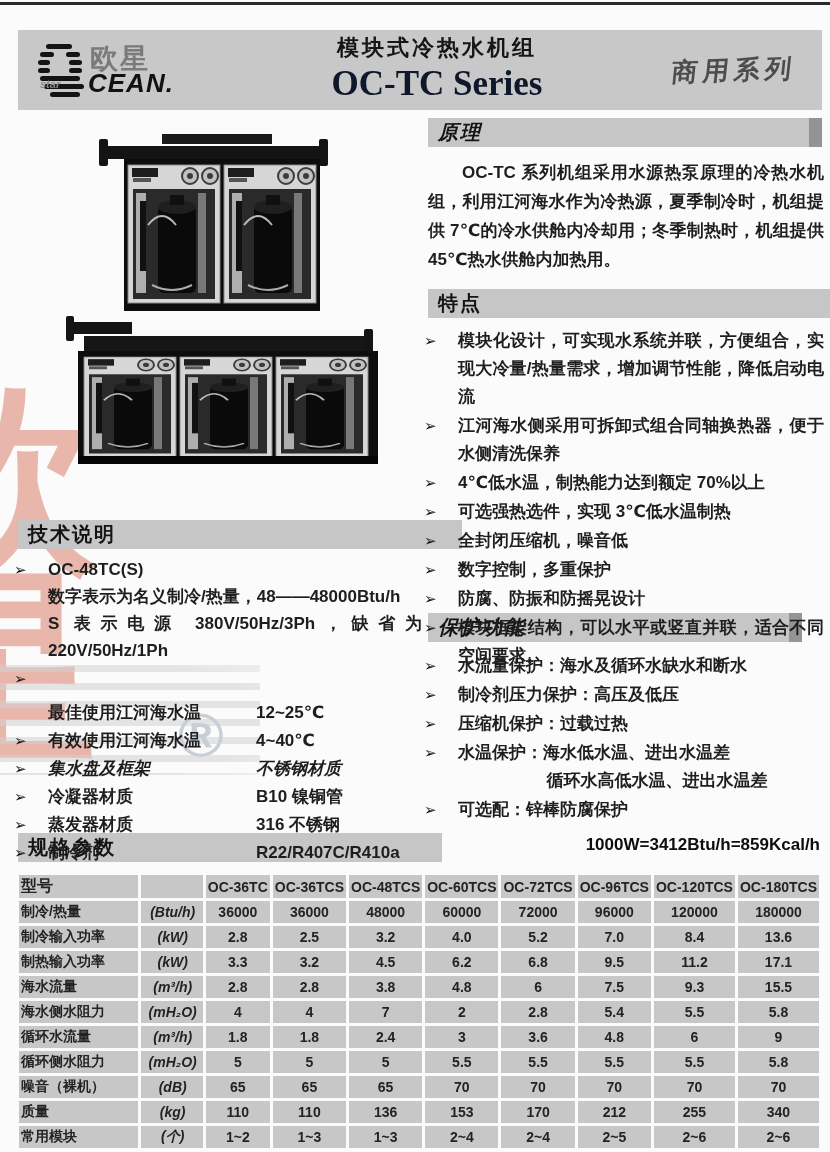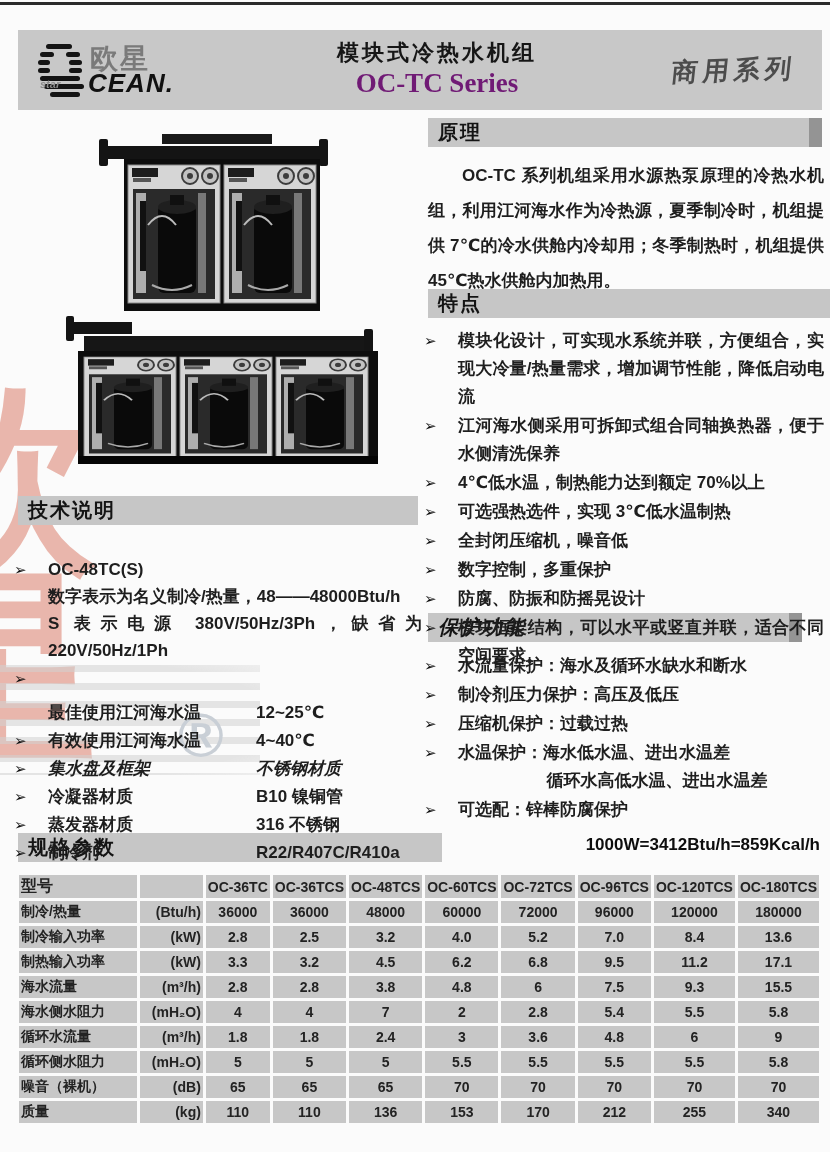--- a/index.html
+++ b/index.html
@@ -11,21 +11,21 @@
   
   .header-band{position:absolute;top:30px;left:18px;width:804px;height:80px;background:#c8c8c8;
                display:flex;align-items:center;}
   .logo{position:relative;width:170px;height:64px;margin-left:14px;flex:0 0 auto;}
   .logo svg{position:absolute;left:0;top:2px;}
   .logo-cn{position:absolute;left:58px;top:2px;font-size:28px;font-weight:bold;color:#7a7a7a;letter-spacing:2px;}
   .logo-en{position:absolute;left:56px;top:30px;font-size:26px;font-weight:bold;font-style:italic;color:#111;letter-spacing:1px;}
   .logo-star{position:absolute;left:8px;top:40px;font-size:11px;font-weight:bold;color:#8b8b8b;font-style:italic;}
   .titles{flex:1;text-align:center;line-height:1.25;}
   .title-cn{font-family:"Liberation Serif","DejaVu Serif",serif;font-size:22px;font-weight:bold;letter-spacing:3px;color:#161616;}
-  .title-en{font-family:"Liberation Serif","DejaVu Serif",serif;font-size:27px;font-weight:bold;color:#701a75;}
+  .title-en{font-family:"Liberation Serif","DejaVu Serif",serif;font-size:35px;font-weight:bold;color:#0f172a;}
   .series-badge{flex:0 0 auto;margin-right:26px;font-family:"Liberation Serif","DejaVu Serif",serif;
                 font-size:26px;font-weight:bold;color:#4c4c4c;letter-spacing:5px;transform:skewX(-8deg) rotate(-2deg);}
 
   
   .bar{position:absolute;height:29px;background:#c6c6c6;font-size:20px;font-weight:bold;color:#141414;
        line-height:29px;padding-left:10px;box-sizing:border-box;letter-spacing:2px;}
   .bar.cap::after{content:"";position:absolute;right:0;top:0;width:13px;height:100%;background:#949494;}
 
   
   .wm-red{position:absolute;left:-108px;top:388px;width:210px;font-size:205px;line-height:0.92;
@@ -36,21 +36,21 @@
        repeating-linear-gradient(180deg,#d2d2d2 0 7px,transparent 7px 18px);
      -webkit-mask-image:radial-gradient(ellipse 130% 90% at 30% 50%,#000 60%,transparent 100%);
              mask-image:radial-gradient(ellipse 130% 90% at 30% 50%,#000 60%,transparent 100%);}
   .wm-reg{position:absolute;left:178px;top:700px;font-size:62px;color:#c9cfd6;font-weight:bold;z-index:0;pointer-events:none;}
 
   
   .photo{position:absolute;left:66px;top:126px;width:340px;height:340px;z-index:1;}
 
   
   .para{position:absolute;left:428px;top:158px;width:396px;font-size:17px;font-weight:bold;
-        line-height:35px;text-align:justify;}
+        line-height:29px;text-align:justify;}
   .para .ind{display:inline-block;width:2em;}
   .blist{position:absolute;width:400px;z-index:1;}
   .bullet{display:flex;margin-bottom:1px;font-size:17px;font-weight:bold;line-height:28px;}
   .bullet .arrow{flex:0 0 34px;font-size:15px;color:#111;}
   .bullet .btxt{flex:1;text-align:justify;}
   .bullet .line2{margin-left:5.2em;}
 
   
   .tech .bullet{font-size:17px;line-height:27px;}
   .tech .lbl{flex:0 0 208px;}
@@ -58,21 +58,21 @@
   .tech .desc{line-height:27px;}
 
   
   .note{position:absolute;right:10px;top:835px;font-size:17px;font-weight:bold;color:#0d0d0d;margin-left:24px;}
   table.specs{position:absolute;left:16px;top:872px;width:806px;border-collapse:separate;border-spacing:3px 3px;z-index:1;}
   table.specs td,table.specs th{background:#c7c7c7;font-size:14px;font-weight:bold;color:#232323;
         height:20px;padding:1px 2px;white-space:nowrap;}
   table.specs th{font-size:14px;text-align:center;}
   table.specs td{text-align:center;}
   table.specs .lblcol{text-align:left;width:128px;}
-  table.specs .unitcol{text-align:right;padding-left:4px;width:60px;}
+  table.specs .unitcol{text-align:center;padding-left:4px;width:60px;font-style:italic;}
   table.specs th.lblcol{font-size:16px;}
 </style>
 </head>
 <body>
 
 <div class="page">
   <div class="topline"></div>
 
   <div class="wm-red">欧星</div>
   <div class="wm-stripes"></div>
@@ -145,21 +145,21 @@
       <rect x="12" y="225" width="300" height="112" fill="#0d0d0d"></rect>
       <g transform="translate(18,231) scale(1,0.72)">
         <use href="#module" x="0" y="0"></use>
         <use href="#module" x="96" y="0"></use>
         <use href="#module" x="192" y="0"></use>
       </g>
       <rect x="12" y="330" width="300" height="8" fill="#050505"></rect>
     </g>
   </svg>
 
-  <div class="bar cap" style="left:428px;top:118px;width:394px;">原理</div>
+  <div class="bar cap" style="left:428px;top:118px;width:394px;font-style:italic;">原理</div>
   <div class="para"><span class="ind"></span><span>OC-TC 系列机组采用水源热泵原理的冷热水机组，利用江河海水作为冷热源，夏季制冷时，机组提供 7℃的冷水供舱内冷却用；冬季制热时，机组提供 45℃热水供舱内加热用。</span></div>
 
   <div class="bar cap" style="left:428px;top:289px;width:436px;">特点</div>
   <div class="blist" style="left:424px;top:327px;">
       <div class="bullet">
         <span class="arrow">➢</span>
         <div class="btxt">模块化设计，可实现水系统并联，方便组合，实现大冷量/热量需求，增加调节性能，降低启动电流</div>
       </div>
       <div class="bullet">
         <span class="arrow">➢</span>
@@ -219,21 +219,21 @@
         </div>
       </div>
       <div class="bullet">
         <span class="arrow">➢</span>
         <div class="btxt">
           <div>可选配：锌棒防腐保护</div>
         </div>
       </div>
     </div>
 
-  <div class="bar" style="left:18px;top:496px;width:400px;">技术说明</div>
+  <div class="bar" style="left:18px;top:520px;width:444px;">技术说明</div>
   <div class="blist tech" style="left:14px;top:556px;width:408px;">
       <div class="bullet">
         <span class="arrow">➢</span>
         <div class="btxt">
           <div>OC-48TC(S)</div>
           <div class="desc">数字表示为名义制冷/热量，48——48000Btu/h</div>
           <div class="desc">S 表示电源 380V/50Hz/3Ph，缺省为 220V/50Hz/1Ph</div>
         </div>
       </div>
       <div class="bullet">
@@ -399,15 +399,27 @@
           <td class="unitcol">(kg)</td>
           <td>110</td>
           <td>110</td>
           <td>136</td>
           <td>153</td>
           <td>170</td>
           <td>212</td>
           <td>255</td>
           <td>340</td>
         </tr>
+        <tr>
+          <td class="lblcol">常用模块</td>
+          <td class="unitcol">(个)</td>
+          <td>1~2</td>
+          <td>1~3</td>
+          <td>1~3</td>
+          <td>2~4</td>
+          <td>2~4</td>
+          <td>2~5</td>
+          <td>2~6</td>
+          <td>2~6</td>
+        </tr>
       </tbody>
   </table>
 </div>
 
 </body></html>

